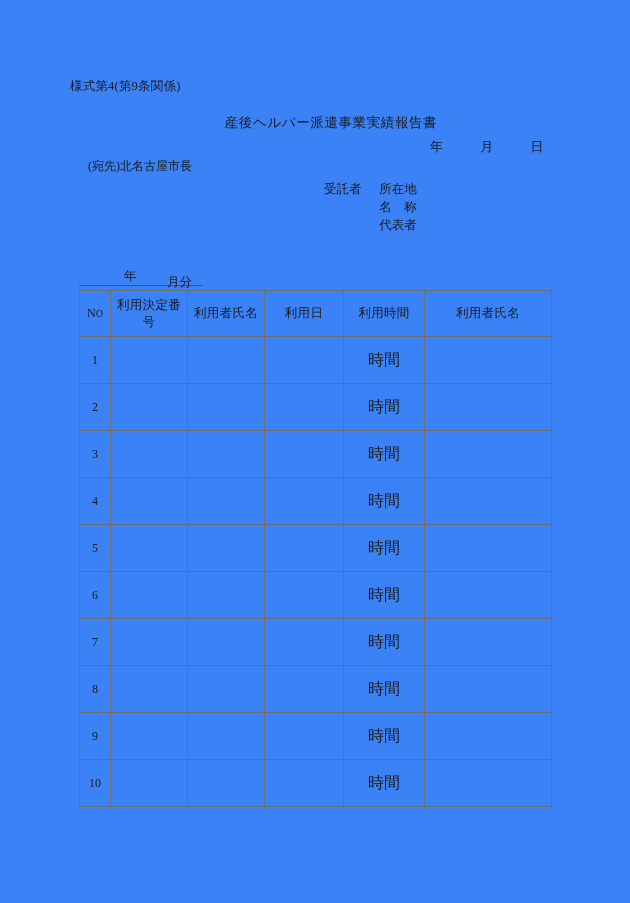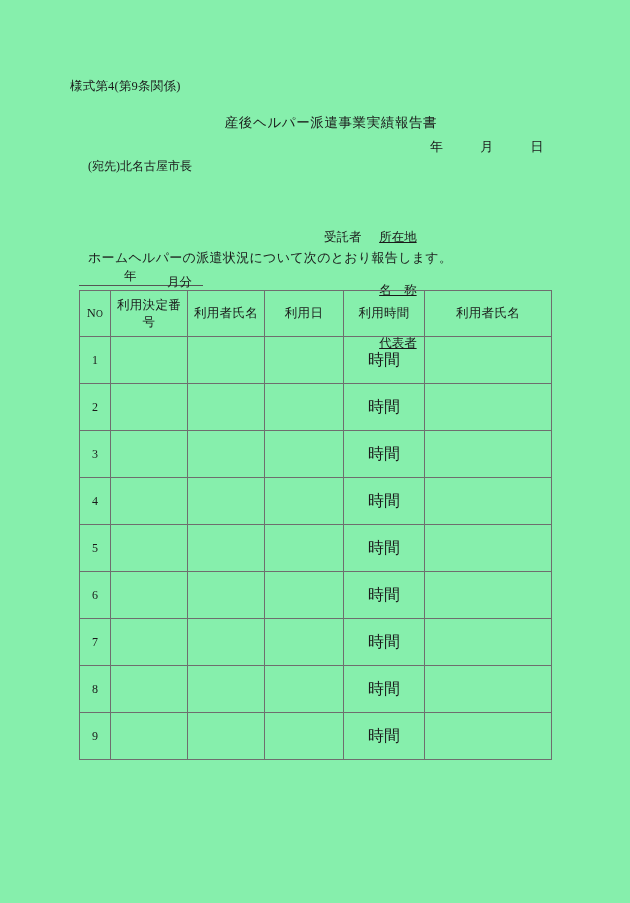--- a/index.html
+++ b/index.html
@@ -12,21 +12,21 @@
     width: 630px;
     height: 903px;
     position: relative;
     font-family: "Liberation Serif", "DejaVu Serif", serif;
     color: #1a1a1a;
     -webkit-font-smoothing: antialiased;
   }
   .page {
     position: absolute;
     inset: 0;
-    background: #86efac;
+    background: #3b82f6;
   }
 
   
   .form-no {
     position: absolute;
     left: 70px;
     top: 78px;
     font-size: 12.5px;
     letter-spacing: 0.2px;
     white-space: nowrap;
@@ -72,26 +72,24 @@
     left: 324px;
     top: 180px;
     font-size: 12.5px;
     line-height: 18px;
     white-space: nowrap;
   }
   .contractor .c-row { display: block; }
   .contractor .c-label {
     display: inline-block;
     width: 52px;
-    margin-top: 48px;
   }
   .contractor .c-value {
     display: inline-block;
     width: 56px;
-    text-decoration: underline;
   }
 
   
   .statement {
     position: absolute;
     left: 88px;
     top: 249px;
     font-size: 13px;
     letter-spacing: 0.3px;
     white-space: nowrap;
@@ -187,21 +185,20 @@
     <span class="c-row">
       <span class="c-label"></span>
       <span class="c-value">名　称</span>
     </span>
     <span class="c-row">
       <span class="c-label"></span>
       <span class="c-value">代表者</span>
     </span>
   </div>
 
-  <div class="statement">ホームヘルパーの派遣状況について次のとおり報告します。</div>
 
   <div class="period">
     <span class="p-y">年</span>
     <span class="p-m">月分</span>
   </div>
 
   <table class="report-table">
     <colgroup>
       <col class="col-no">
       <col class="col-permit">
@@ -286,16 +283,24 @@
           <td></td>
         </tr>
         <tr>
           <td class="cell-no">9</td>
           <td></td>
           <td></td>
           <td></td>
           <td class="cell-hours">時間</td>
           <td></td>
         </tr>
+        <tr>
+          <td class="cell-no">10</td>
+          <td></td>
+          <td></td>
+          <td></td>
+          <td class="cell-hours">時間</td>
+          <td></td>
+        </tr>
       </tbody>
   </table>
 
 </div>
 
 </body></html>

